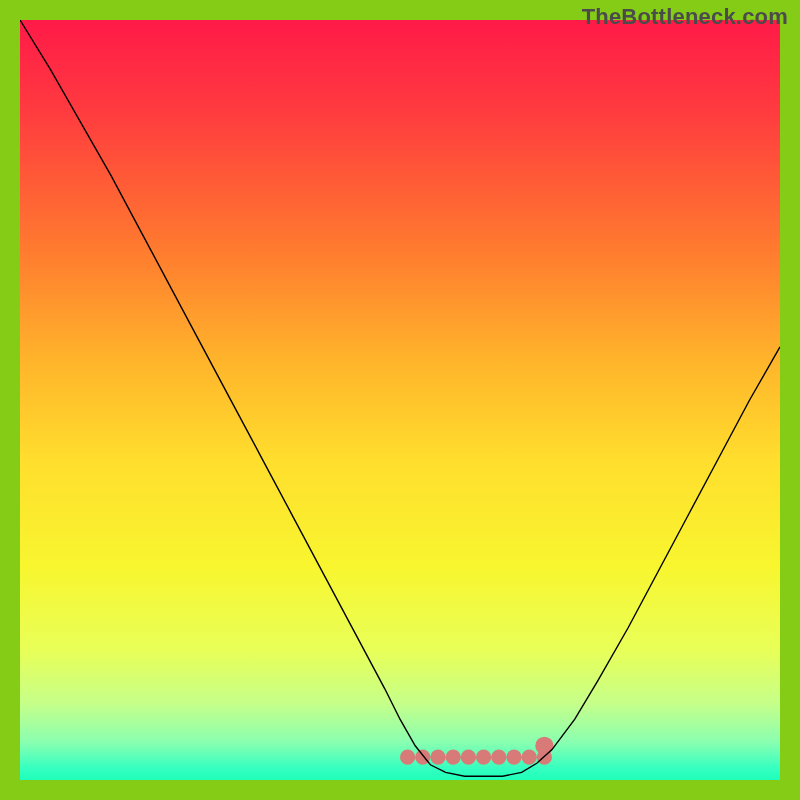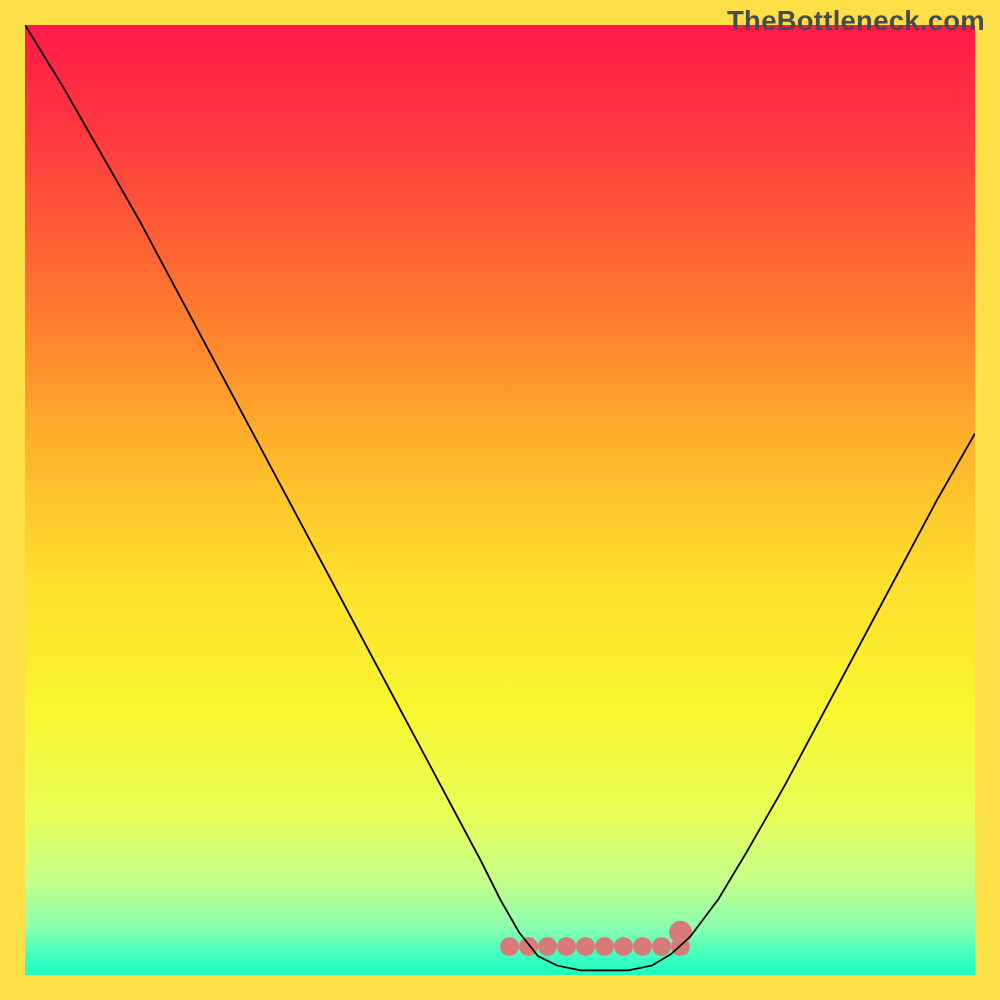--- a/index.html
+++ b/index.html
@@ -8,21 +8,21 @@
     width: 800px;
     height: 800px;
     background: #000;
     overflow: hidden;
     font-family: Arial, Helvetica, sans-serif;
   }
   .frame {
     position: relative;
     width: 800px;
     height: 800px;
-    background: #fde047;
+    background: #84cc16;
   }
   .watermark {
     position: absolute;
     top: 4px;
     right: 12px;
     color: #4b4b4b;
     font-size: 22px;
     font-weight: 600;
     letter-spacing: 0.2px;
     z-index: 5;

